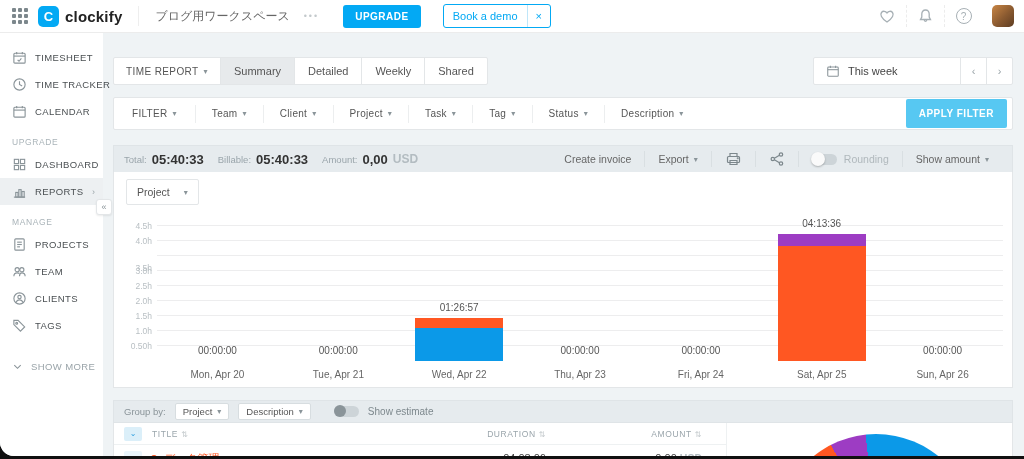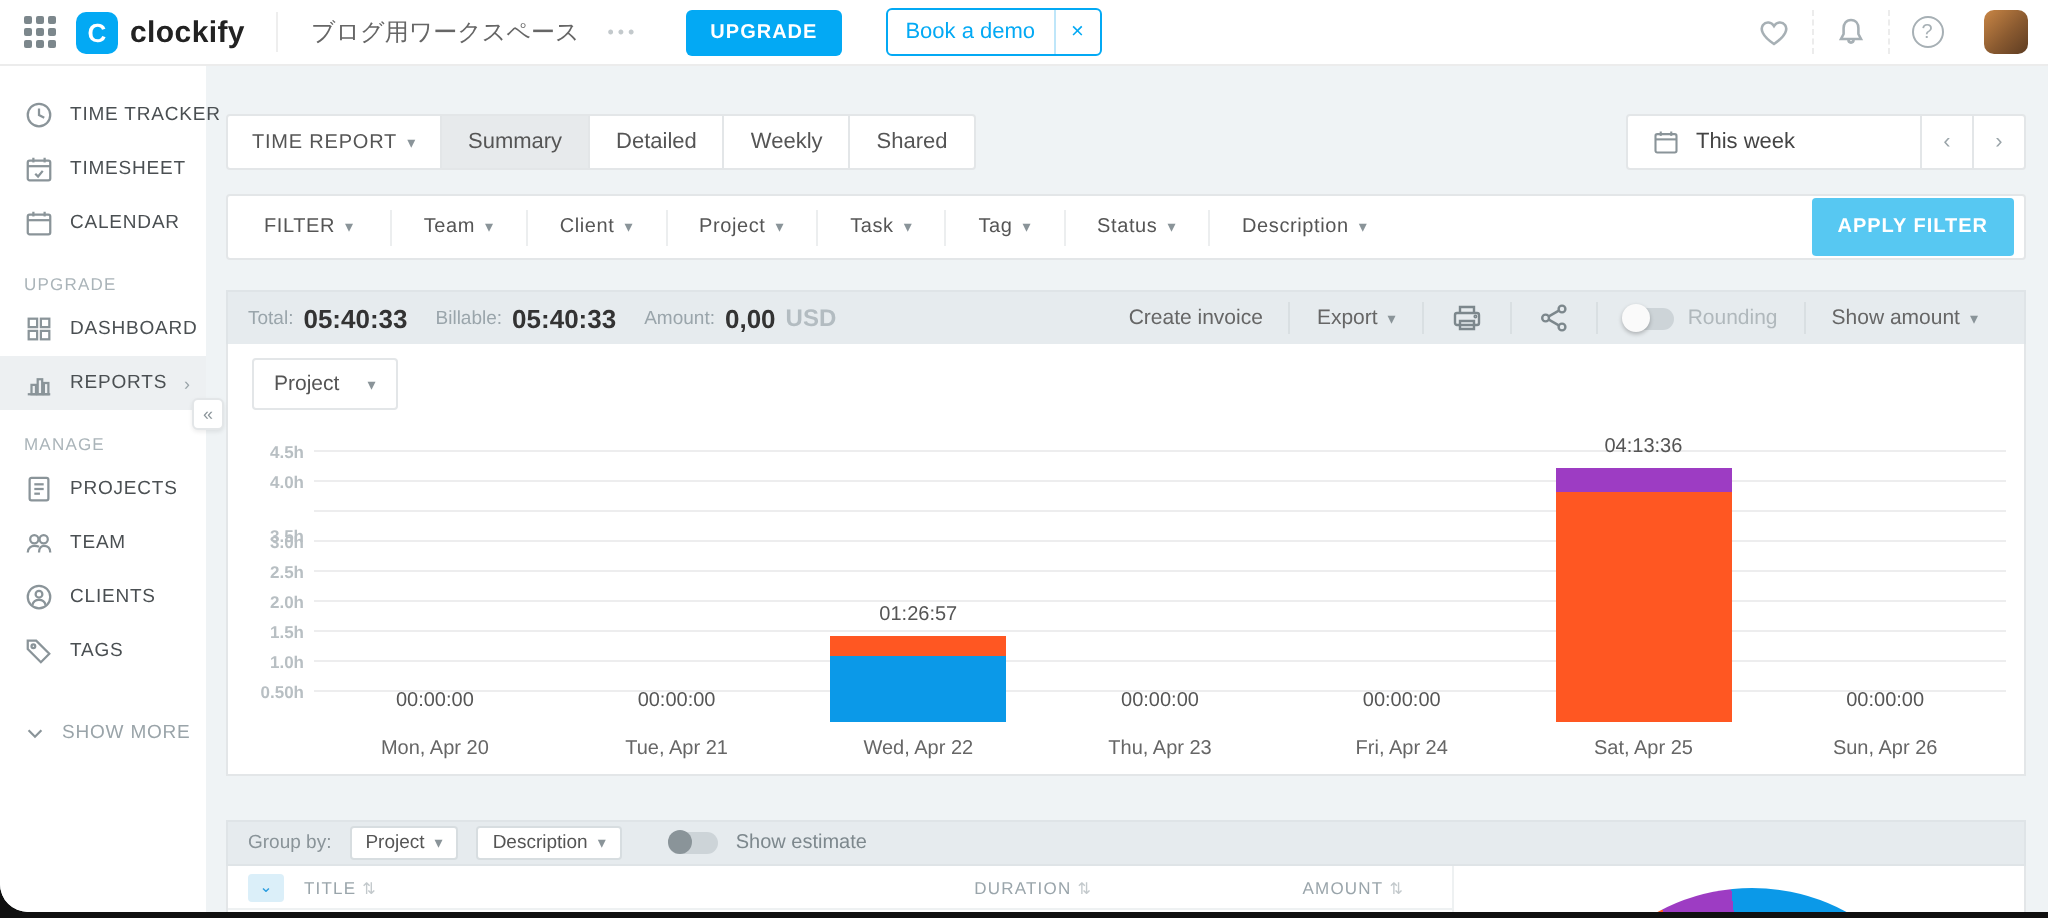--- a/index.html
+++ b/index.html
@@ -91,32 +91,32 @@
                   border-radius:50%; box-shadow:0 1px 2px rgba(0,0,0,.25); }
   .toggle-label-muted { color:#b0b8bc; margin-left:7px; font-size:10.5px; }
 
   .panel { background:#fff; border:1px solid #e3e6e8; border-top:none; height:216px; padding:7px 9px 0 9px; }
   .proj-select { display:inline-flex; align-items:center; height:26px; padding:0 10px; margin-left:3px;
                  font-size:10.5px; color:#555; cursor:pointer; }
   .proj-select .caret { margin-left:14px; }
 
   .chart { display:flex; margin-top:10px; }
   .yaxis { width:34px; position:relative; height:146px; flex:none; }
-  .ytick { position:absolute; right:5px; font-size:8.5px; color:#b8bfc3;font-weight:bold; }
+  .ytick { position:absolute; right:5px; font-size:8.5px; color:#b8bfc3; }
   .plot { flex:1; position:relative; height:146px; }
   .gridline { position:absolute; left:0; right:0; height:1px; background:#ededee; }
   .cols { position:absolute; inset:0; display:flex; }
   .chart-col { flex:1; position:relative;margin-top:22px; }
   .bar-stack { position:absolute; bottom:0; left:50%; transform:translateX(-50%); width:88px;
                display:flex; flex-direction:column-reverse; }
   .bar-total { position:absolute; left:0; right:0; text-align:center; font-size:10px; color:#555; }
   .catrow { display:flex; margin-left:34px; height:26px; align-items:center; }
   .chart-cat { flex:1; text-align:center; font-size:10px; color:#666; }
 
-  .groupbar { margin-top:22px; height:23px; background:#e6ebee; border:1px solid #dfe4e7;
+  .groupbar { margin-top:12px; height:23px; background:#e6ebee; border:1px solid #dfe4e7;
               display:flex; align-items:center; padding:0 10px; gap:9px; }
   .g-label { font-size:9.5px; color:#8a9499; }
   .g-select { background:#fff; border:1px solid #d7dde0; border-radius:2px; height:17px;
               display:flex; align-items:center; padding:0 7px; font-size:9.5px; color:#555; cursor:pointer; }
   .toggle.dark .knob { background:#8a9499; box-shadow:none; width:12px; height:12px; top:-1px; left:0; }
   .g-est { font-size:10px; color:#7d888d; }
 
   .bottompanel { display:flex; background:#fff; border:1px solid #e3e6e8; border-top:none;
                  height:60px; position:relative; }
   .tbl { width:613px; border-right:1px solid #eef1f2; }
@@ -184,34 +184,34 @@
         <div class="help-circle">?</div>
       </div>
       <div class="avatar"></div>
     </div>
   </div>
 
   <div class="sidebar">
     <div style="height:11px"></div>
     <div class="side-item">
       <svg width="15" height="15" viewBox="0 0 16 16">
-          <circle cx="8" cy="8" r="6"></circle>
-          <path d="M8 4.5 L8 8 L10.8 9.5"></path>
-        </svg>
-      <span class="side-label">TIME TRACKER</span>
-    </div>
-    <div class="side-item">
-      <svg width="15" height="15" viewBox="0 0 16 16">
           <rect x="2" y="3.5" width="12" height="10.5" rx="1"></rect>
           <line x1="2" y1="6.5" x2="14" y2="6.5"></line>
           <line x1="5" y1="2" x2="5" y2="4.5"></line>
           <line x1="11" y1="2" x2="11" y2="4.5"></line>
           <path d="M6 10.5 L7.5 12 L10 9"></path>
         </svg>
       <span class="side-label">TIMESHEET</span>
+    </div>
+    <div class="side-item">
+      <svg width="15" height="15" viewBox="0 0 16 16">
+          <circle cx="8" cy="8" r="6"></circle>
+          <path d="M8 4.5 L8 8 L10.8 9.5"></path>
+        </svg>
+      <span class="side-label">TIME TRACKER</span>
     </div>
     <div class="side-item">
       <svg width="15" height="15" viewBox="0 0 16 16">
           <rect x="2" y="3.5" width="12" height="10.5" rx="1"></rect>
           <line x1="2" y1="6.5" x2="14" y2="6.5"></line>
           <line x1="5" y1="2" x2="5" y2="4.5"></line>
           <line x1="11" y1="2" x2="11" y2="4.5"></line>
         </svg>
       <span class="side-label">CALENDAR</span>
     </div>

